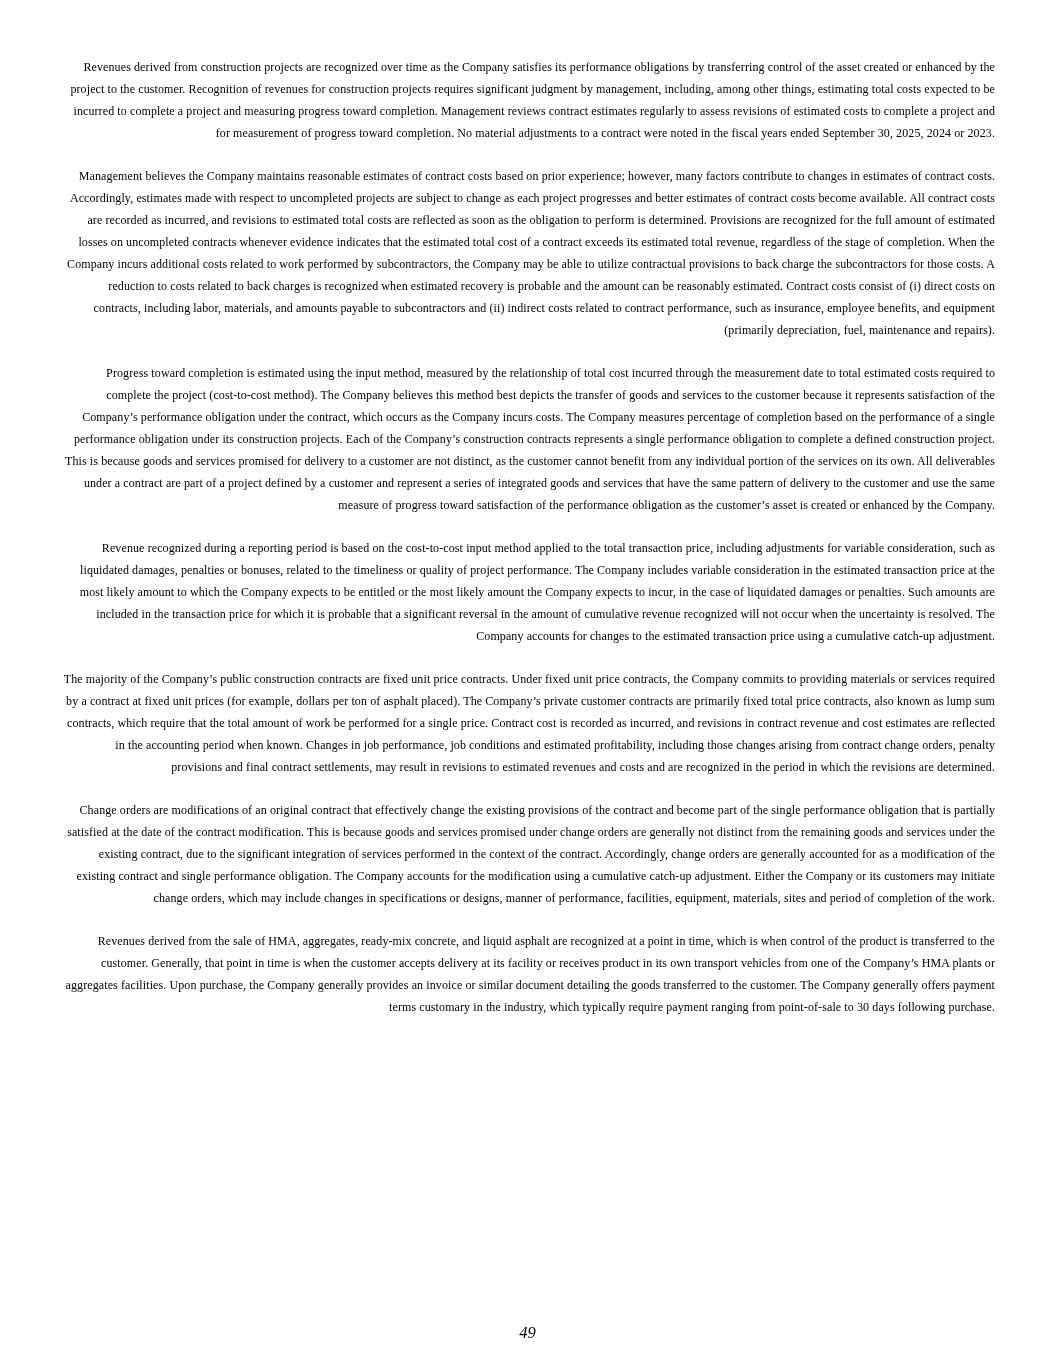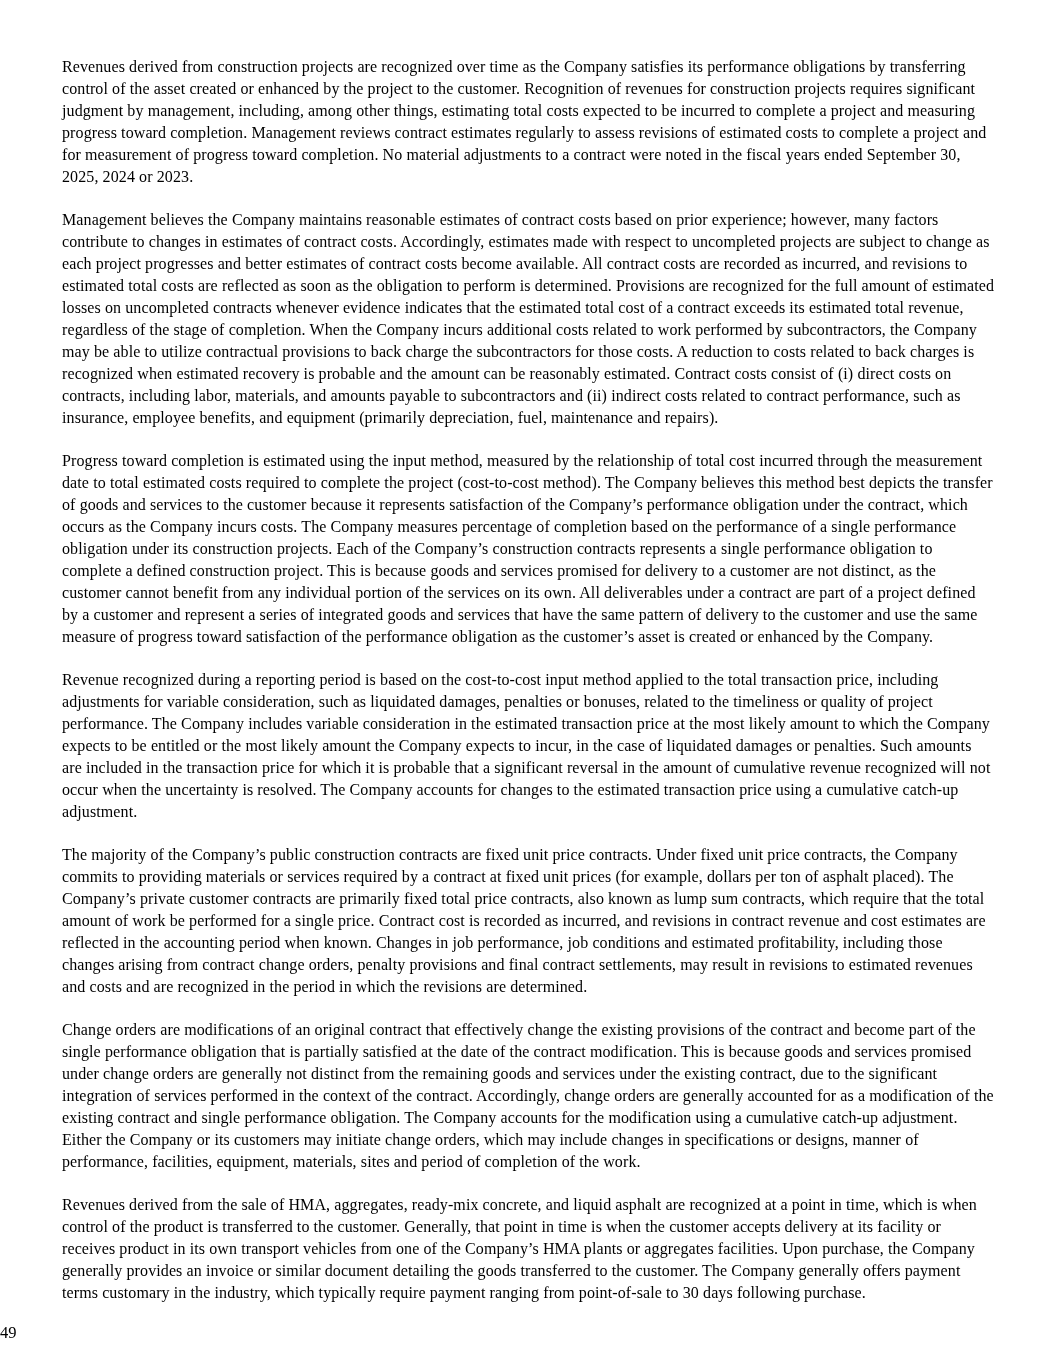--- a/index.html
+++ b/index.html
@@ -20,33 +20,34 @@
     top: 0;
     left: 0;
     width: 1055px;
     height: 1365px;
   }
   .content {
     padding: 56px 60px 0 62px;
   }
   .para {
     margin: 0 0 21px 0;
-    font-size: 16px;
+    font-size: 12px;
     line-height: 22px;
-    text-align: left;
+    text-align: right;
     letter-spacing: 0.1px;
   }
   .page-number {
     position: absolute;
     bottom: 24px;
     left: 0;
     right: 0;
-    text-align: left;
+    text-align: center;
     font-size: 16.5px;
     line-height: 1;
+    font-style: italic;
   }
 </style>
 </head>
 <body>
 
 <div class="page">
   <div class="content">
     <p class="para">Revenues derived from construction projects are recognized over time as the Company satisfies its performance obligations by transferring control of the asset created or enhanced by the project to the customer. Recognition of revenues for construction projects requires significant judgment by management, including, among other things, estimating total costs expected to be incurred to complete a project and measuring progress toward completion. Management reviews contract estimates regularly to assess revisions of estimated costs to complete a project and for measurement of progress toward completion. No material adjustments to a contract were noted in the fiscal years ended September 30, 2025, 2024 or 2023.</p>
     <p class="para">Management believes the Company maintains reasonable estimates of contract costs based on prior experience; however, many factors contribute to changes in estimates of contract costs. Accordingly, estimates made with respect to uncompleted projects are subject to change as each project progresses and better estimates of contract costs become available. All contract costs are recorded as incurred, and revisions to estimated total costs are reflected as soon as the obligation to perform is determined. Provisions are recognized for the full amount of estimated losses on uncompleted contracts whenever evidence indicates that the estimated total cost of a contract exceeds its estimated total revenue, regardless of the stage of completion. When the Company incurs additional costs related to work performed by subcontractors, the Company may be able to utilize contractual provisions to back charge the subcontractors for those costs. A reduction to costs related to back charges is recognized when estimated recovery is probable and the amount can be reasonably estimated. Contract costs consist of (i) direct costs on contracts, including labor, materials, and amounts payable to subcontractors and (ii) indirect costs related to contract performance, such as insurance, employee benefits, and equipment (primarily depreciation, fuel, maintenance and repairs).</p>
     <p class="para">Progress toward completion is estimated using the input method, measured by the relationship of total cost incurred through the measurement date to total estimated costs required to complete the project (cost-to-cost method). The Company believes this method best depicts the transfer of goods and services to the customer because it represents satisfaction of the Company’s performance obligation under the contract, which occurs as the Company incurs costs. The Company measures percentage of completion based on the performance of a single performance obligation under its construction projects. Each of the Company’s construction contracts represents a single performance obligation to complete a defined construction project. This is because goods and services promised for delivery to a customer are not distinct, as the customer cannot benefit from any individual portion of the services on its own. All deliverables under a contract are part of a project defined by a customer and represent a series of integrated goods and services that have the same pattern of delivery to the customer and use the same measure of progress toward satisfaction of the performance obligation as the customer’s asset is created or enhanced by the Company.</p>

